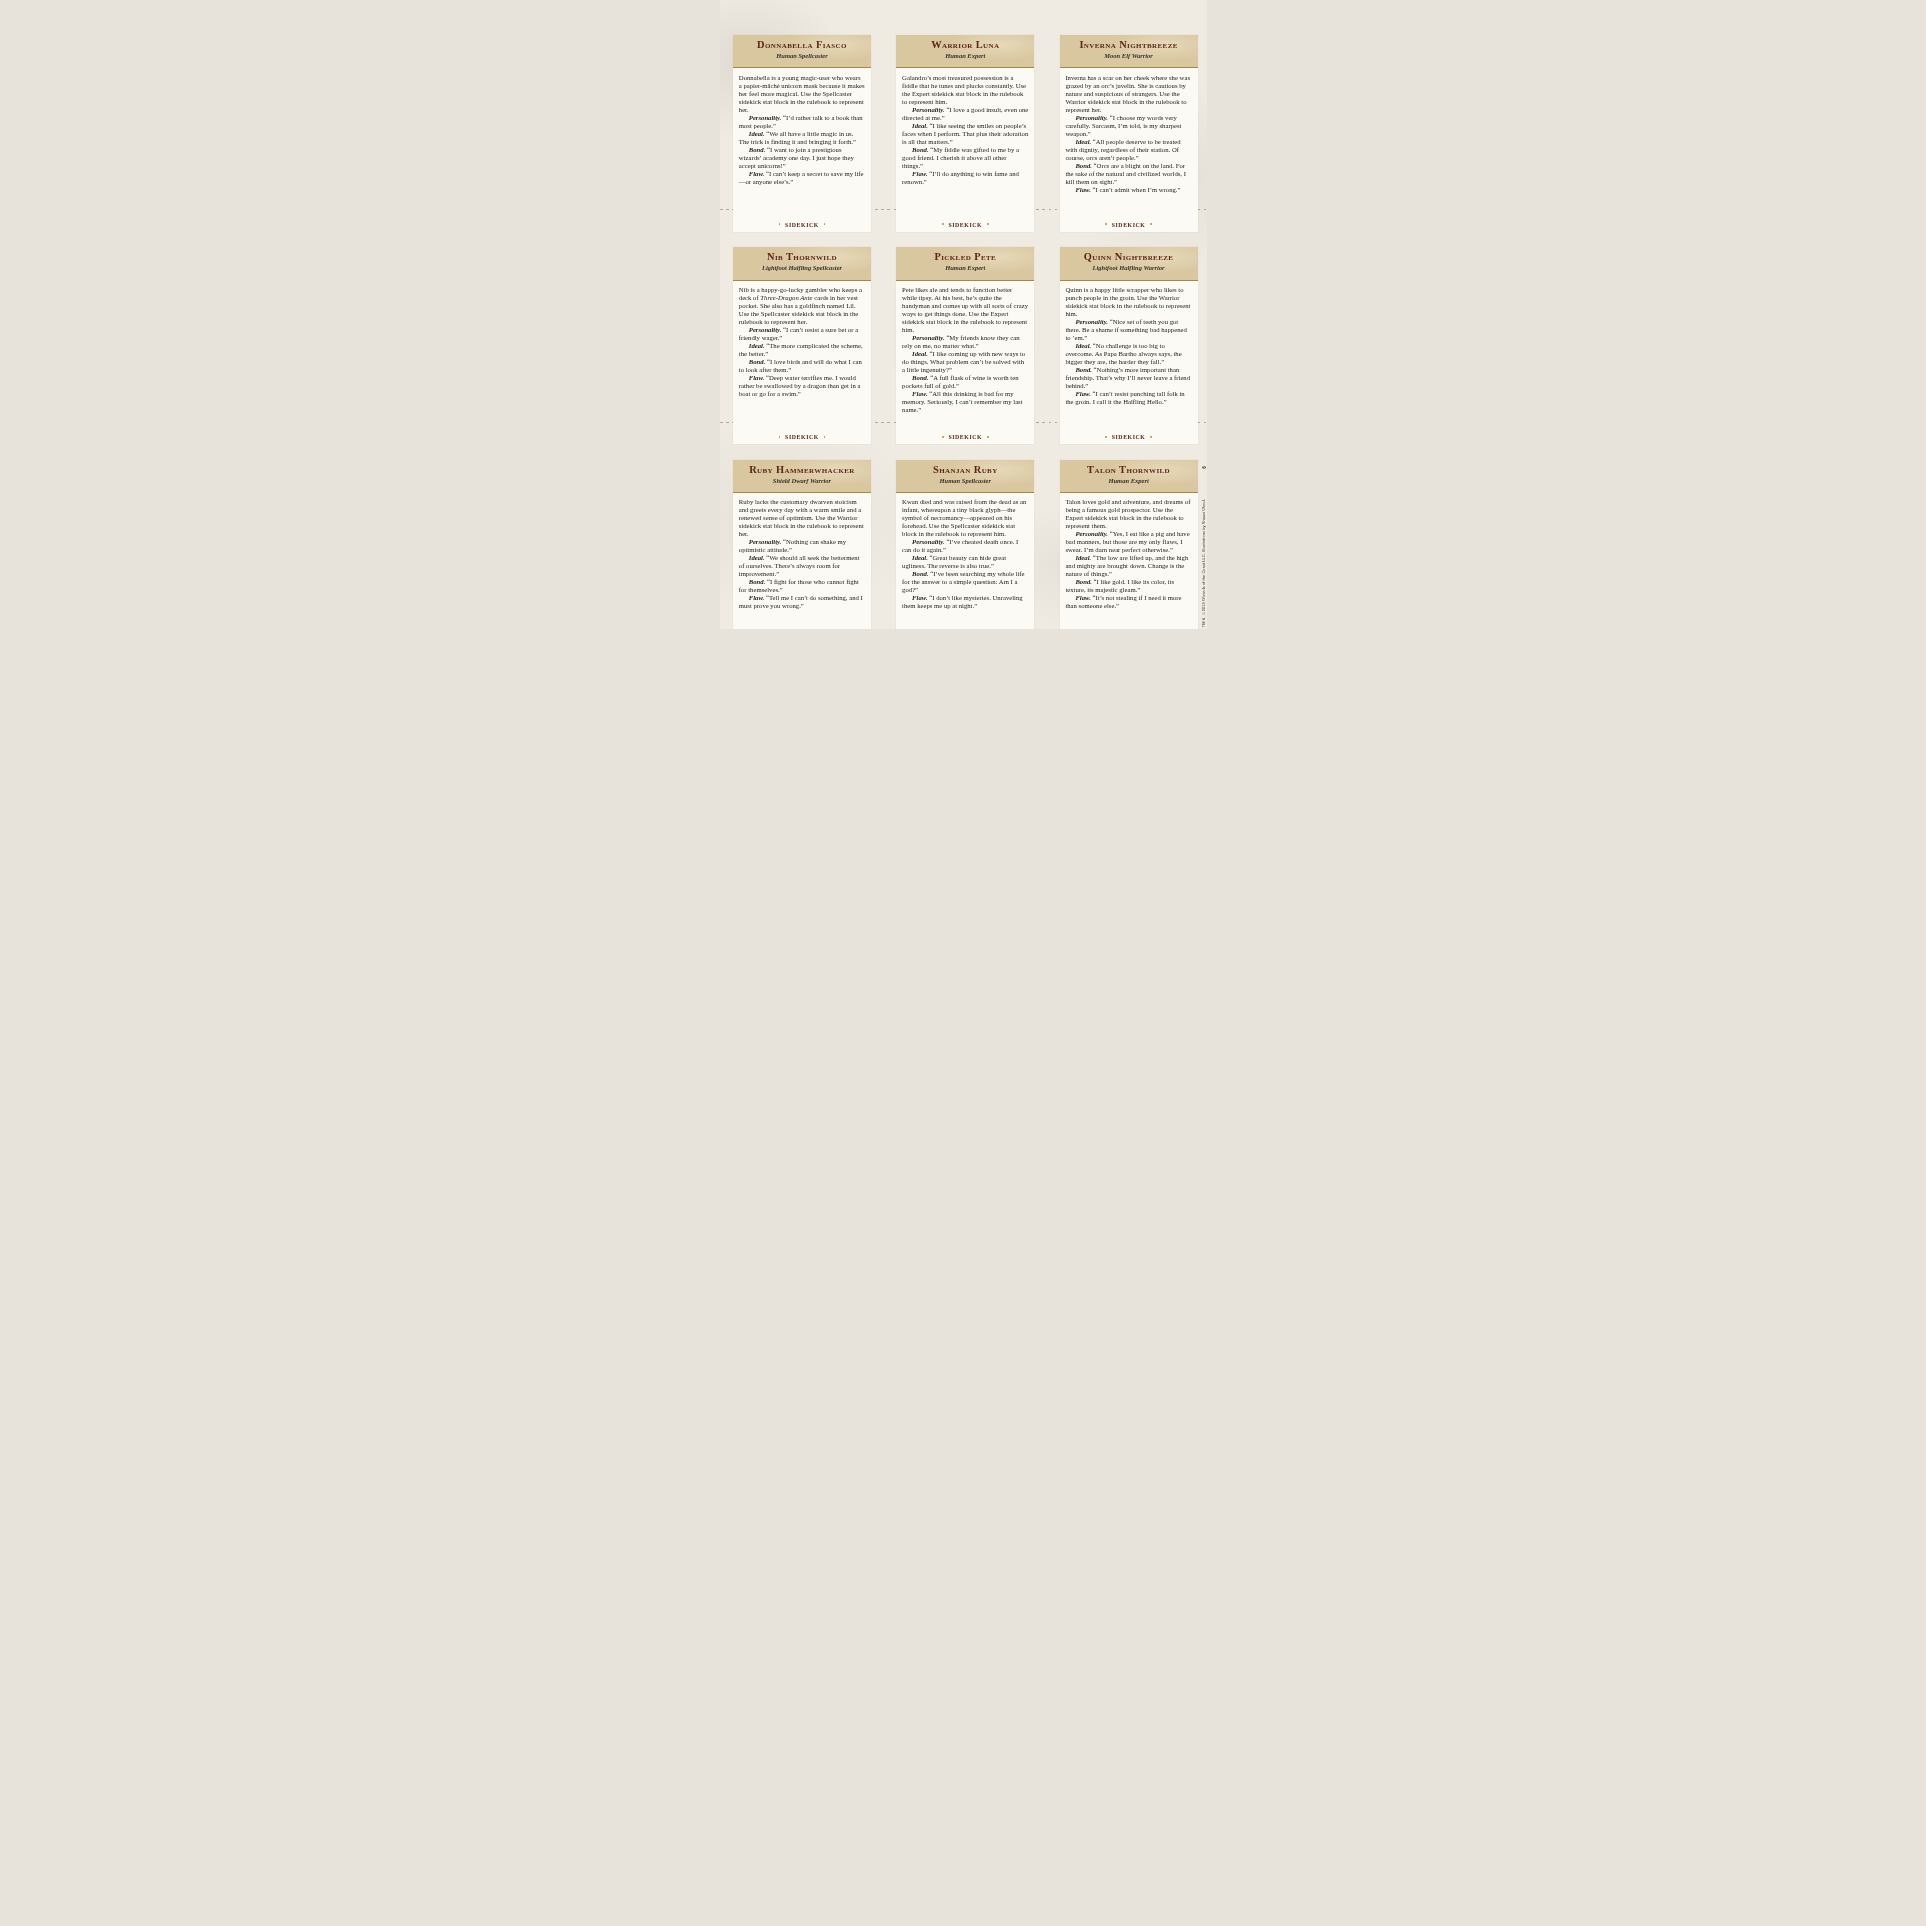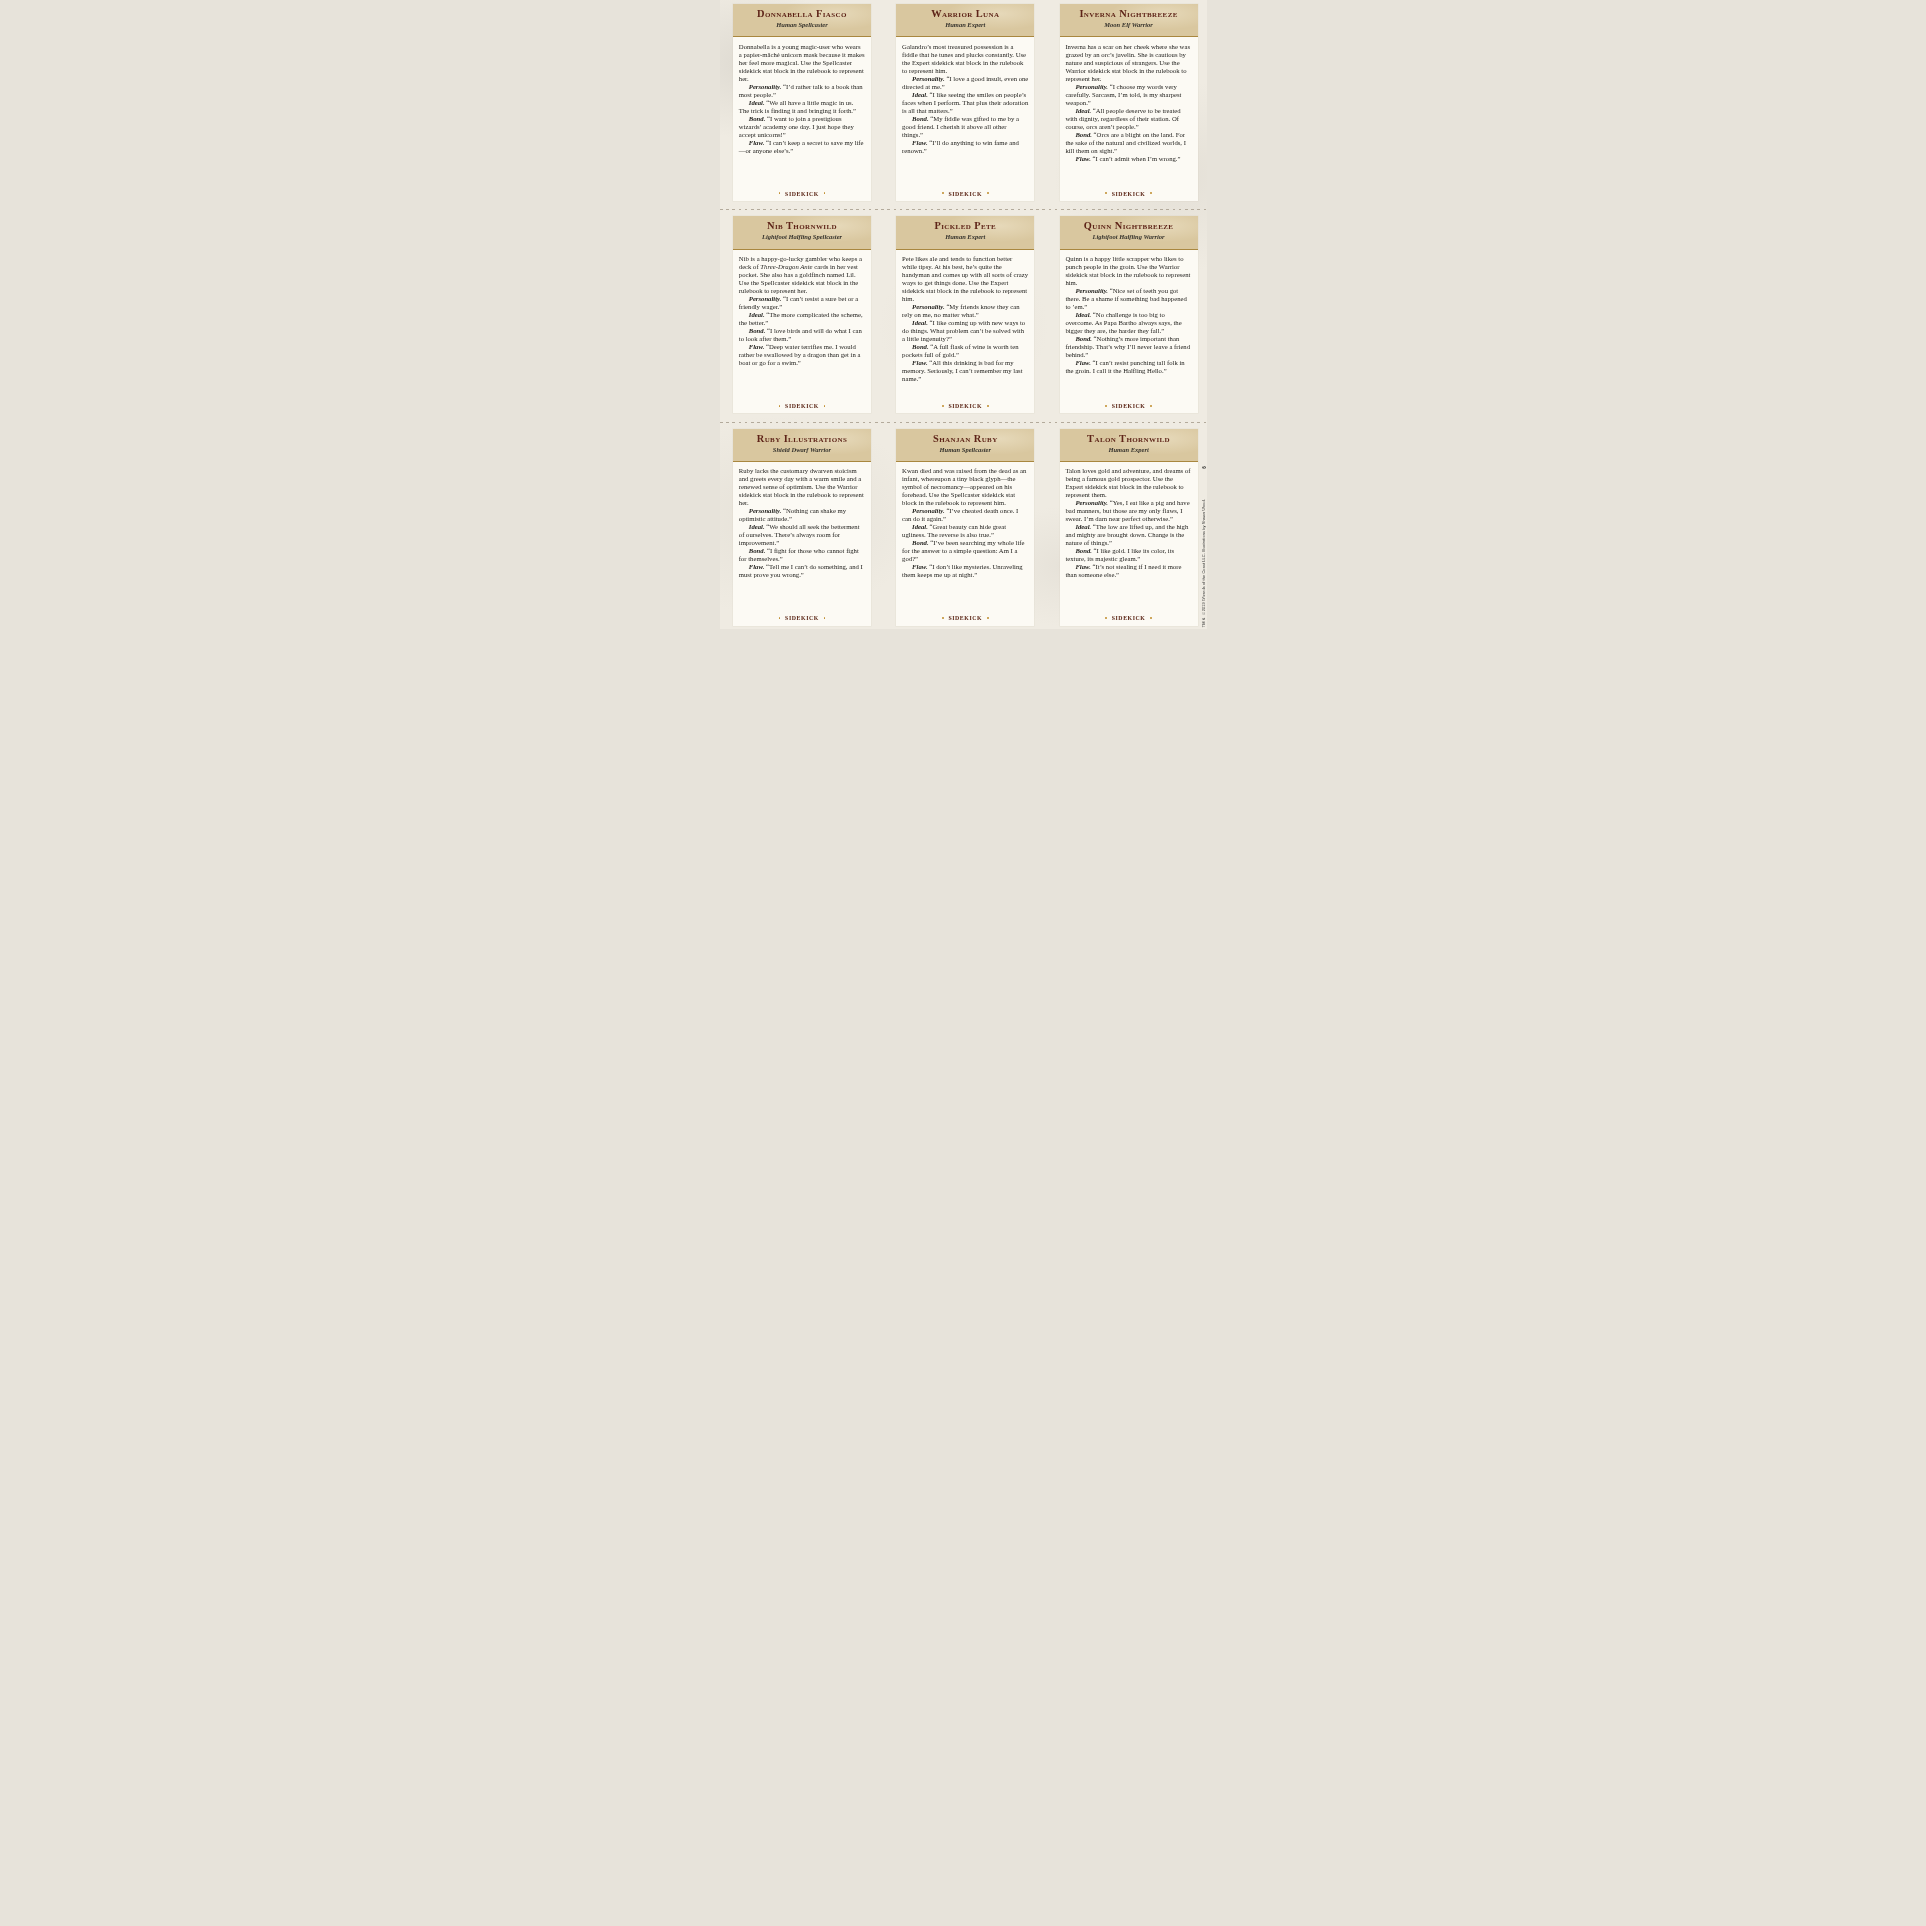--- a/index.html
+++ b/index.html
@@ -25,20 +25,21 @@
   .grid {
     position: absolute;
     inset: 0;
     display: grid;
     grid-template-columns: repeat(3, 138px);
     grid-template-rows: repeat(3, 197px);
     justify-content: space-between;
     row-gap: 15.4px;
     padding: 3.9px 8.9px 1.5px 13.5px;
     box-sizing: border-box;
+    margin-top: 31px;
   }
   .cut-line { position: absolute; z-index: 1; }
   .cut-line.v {
     top: 0; bottom: 0; width: 0.8px;
     background: repeating-linear-gradient(to bottom, #b3aa9b 0 2.7px, transparent 2.7px 6.2px);
   }
   .cut-line.h {
     left: 0; right: 0; height: 0.8px;
     background: repeating-linear-gradient(to right, #b3aa9b 0 2.7px, transparent 2.7px 6.2px);
   }
@@ -259,21 +260,21 @@
         </div>
     <footer class="card-footer">
       <span class="dot"></span>
       <span class="footer-label">SIDEKICK</span>
       <span class="dot"></span>
     </footer>
   </article>
 
   <article class="card">
     <header class="card-header">
-      <h2 class="card-name">Ruby Illustrations</h2>
+      <h2 class="card-name">Ruby Hammerwhacker</h2>
       <div class="card-subtitle">Shield Dwarf Warrior</div>
     </header>
     <div class="card-body">
       <p class="intro"><span>Ruby lacks the customary dwarven stoicism and greets every day with a warm smile and a renewed sense of optimism. Use the Warrior sidekick stat block in the rulebook to represent her.</span></p>
     <p class="trait"><b class="trait-label">Personality.</b> <span>“Nothing can shake my optimistic attitude.”</span></p>
           <p class="trait"><b class="trait-label">Ideal.</b> <span>“We should all seek the betterment of ourselves. There’s always room for improvement.”</span></p>
           <p class="trait"><b class="trait-label">Bond.</b> <span>“I fight for those who cannot fight for themselves.”</span></p>
           <p class="trait"><b class="trait-label">Flaw.</b> <span>“Tell me I can’t do something, and I must prove you wrong.”</span></p>
         </div>
     <footer class="card-footer">

